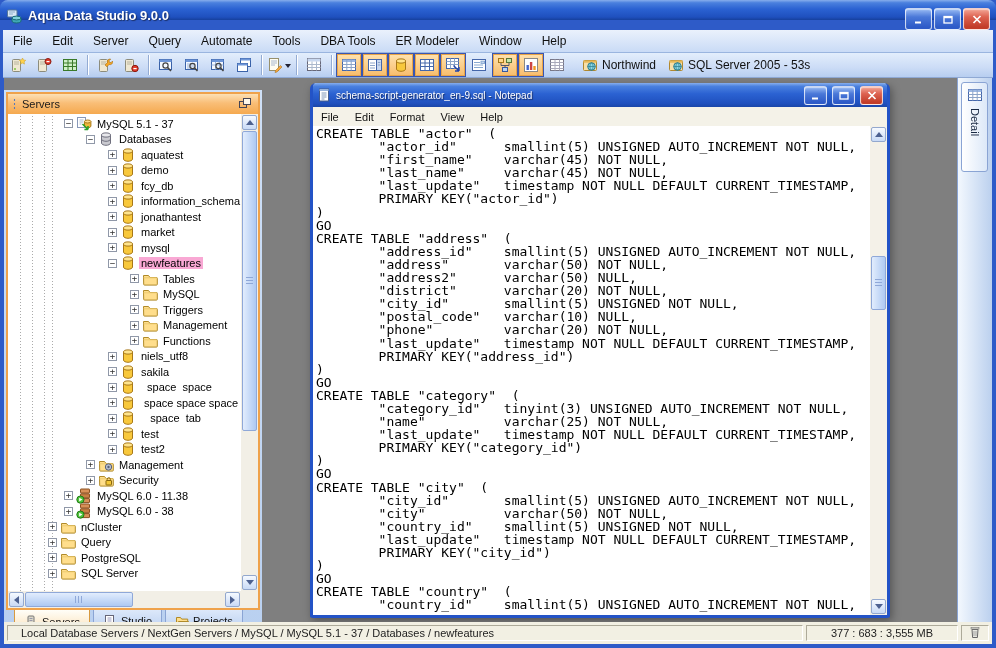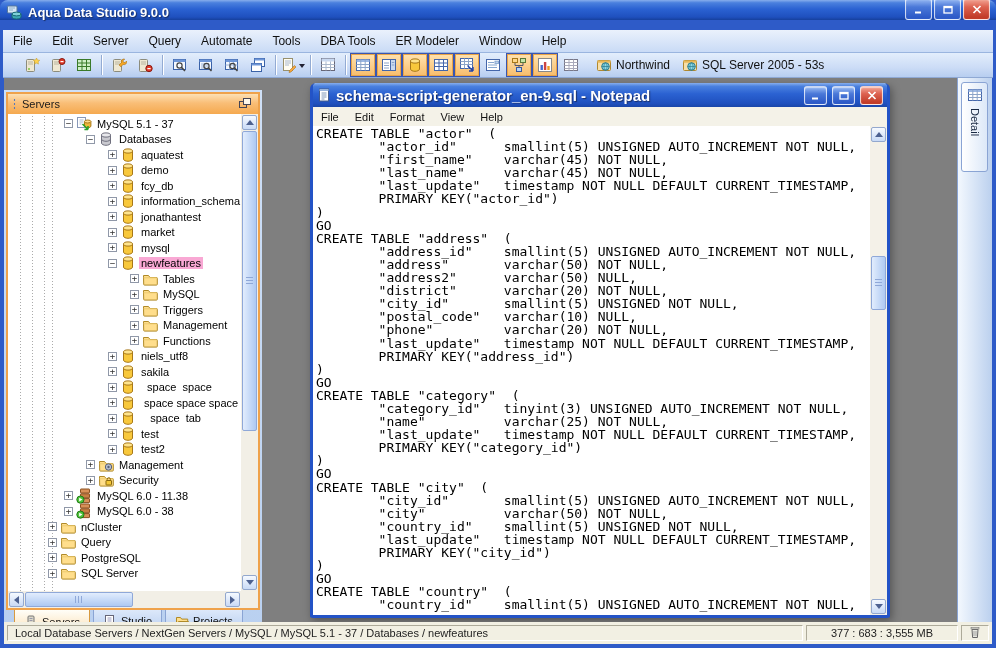--- a/index.html
+++ b/index.html
@@ -1,36 +1,36 @@
 <!DOCTYPE html>
 <html><head>
 <meta charset="utf-8">
 <style>
   html,body{margin:0;padding:0}
   body{width:996px;height:648px;position:relative;overflow:hidden;
        font-family:"Liberation Sans",sans-serif;background:#2E5BC8}
 
   
   #titlebar{position:absolute;left:0;top:0;width:996px;height:20px;box-sizing:border-box;
-    border-radius:8px 8px 0 0;display:flex;align-items:flex-end;padding:0 6px;
+    border-radius:8px 8px 0 0;display:flex;align-items:flex-start;padding:8px 6px;
     background:linear-gradient(180deg,#87AEEC 0%,#4A80DE 14%,#2B62D2 45%,#1F50BE 85%,#16409E 100%)}
   #app-title{color:#fff;font-weight:bold;font-size:13px;margin-left:6px;text-shadow:1px 1px 1px #1a2f66}
   #wbtns{margin-left:auto;display:flex;gap:2px}
   .wbtn{width:25px;height:20px;border-radius:3px;border:1px solid rgba(255,255,255,.75);
     display:flex;align-items:center;justify-content:center;
     background:linear-gradient(180deg,#9ABCF4,#4A78D8 40%,#2E5BC8 90%);box-shadow:inset 0 1px 1px rgba(255,255,255,.5)}
   .wbtn.close{background:linear-gradient(180deg,#F4A898,#DD6250 40%,#C23D2A 90%)}
   .wbtn.small{width:21px;height:17px}
 
   #menubar{position:absolute;left:3px;top:30px;width:990px;height:22px;display:flex;align-items:center;
     background:linear-gradient(180deg,#EAF1FC,#C9DBF6);border-bottom:1px solid #9AB5DF}
   .mitem{padding:0 10px;font-size:12px;color:#101010}
 
   #toolbar{position:absolute;left:3px;top:53px;width:990px;height:25px;box-sizing:border-box;
-    display:flex;align-items:center;padding-left:16px;
+    display:flex;align-items:center;padding-left:2px;
     background:linear-gradient(180deg,#E3EEFC 0%,#CCDCF6 60%,#B7CEF0 100%);border-bottom:1px solid #8FA9D4}
   #toolbar-buttons{display:flex;align-items:center}
   .tbtn{width:24px;height:22px;display:flex;align-items:center;justify-content:center;border:1px solid transparent}
   .tbtn.on{background:linear-gradient(180deg,#FFE3B0,#F7BC6C);border:1px solid #3A56B0;box-shadow:inset 0 0 0 1px #E8A448}
   .tsep{width:1px;height:20px;background:#93ABD3;box-shadow:1px 0 0 #fff;margin:0 4px}
   .drop{width:0;height:0;border:3px solid transparent;border-top:4px solid #223;margin-left:2px;margin-top:4px}
   .conn{display:flex;align-items:center;gap:4px;margin-left:12px;font-size:12px;color:#101010}
   .i16{width:16px;height:16px;flex:none;display:inline-block}
   .i16 svg{display:block}
 
@@ -96,35 +96,35 @@
     border:1px solid #8AA4D4;border-radius:3px;background:linear-gradient(90deg,#FFFFFF,#DCE8F8);
     display:flex;flex-direction:column;align-items:center;padding-top:4px}
   #detail-label{writing-mode:vertical-rl;font-size:11px;color:#1a2a44;margin-top:5px}
 
   
   #notepad{position:absolute;left:306px;top:5px;width:580px;height:535px;box-sizing:border-box;
     border:3px solid #2353C6;border-top:none;border-radius:6px 6px 3px 3px;background:#ECE9D8;
     box-shadow:2px 3px 8px rgba(0,0,0,.35)}
   #np-title{height:24px;border-radius:4px 4px 0 0;display:flex;align-items:center;gap:5px;padding:0 4px;
     background:linear-gradient(180deg,#87AEEC 0%,#4A80DE 14%,#2B62D2 45%,#1F50BE 85%,#1A46A8 100%)}
-  #np-title-text{color:#fff;font-weight:bold;font-size:15px;text-shadow:1px 1px 1px #1a2f66;flex:1;
+  #np-title-text{color:#fff;font-weight:normal;font-size:10px;text-shadow:1px 1px 1px #1a2f66;flex:1;
     overflow:hidden;white-space:nowrap}
   #np-menu{height:19px;background:#F4F2E8;border-bottom:1px solid #D9D5C0;display:flex;align-items:center;font-size:11px;color:#111}
   .npm{padding:0 8px}
   #np-body{position:absolute;left:0;top:43px;right:0;bottom:0;background:#fff}
   #notepad-text{position:absolute;left:0;top:0;right:17px;bottom:0;margin:0;overflow:hidden;
     font-family:"DejaVu Sans Mono",monospace;font-size:13px;line-height:13.1px;color:#000;
     padding:1px 0 0 3px;white-space:pre}
   #np-vsb{position:absolute;right:0;top:0;width:17px;bottom:0;background:#F4F1E8}
 
   
   #statusbar{position:absolute;left:4px;top:622px;width:988px;height:22px;box-sizing:border-box;
     background:#F2F0E3;display:flex;align-items:center;font-size:11px;color:#222;padding:0 3px;gap:3px}
   .scell{height:16px;box-sizing:border-box;border:1px solid;border-color:#ADAA99 #FFF #FFF #ADAA99;
-    display:flex;align-items:center;padding:0 7px}
+    display:flex;align-items:center;padding:0 13px}
   #sb-bread{flex:1}
   #sb-mem{width:152px;justify-content:center}
   #sb-trash{width:28px;justify-content:center}
 </style>
 </head>
 <body>
 
 <div id="titlebar">
   <span class="i16">
       <svg width="16" height="16" viewBox="0 0 16 16" xmlns="http://www.w3.org/2000/svg">

